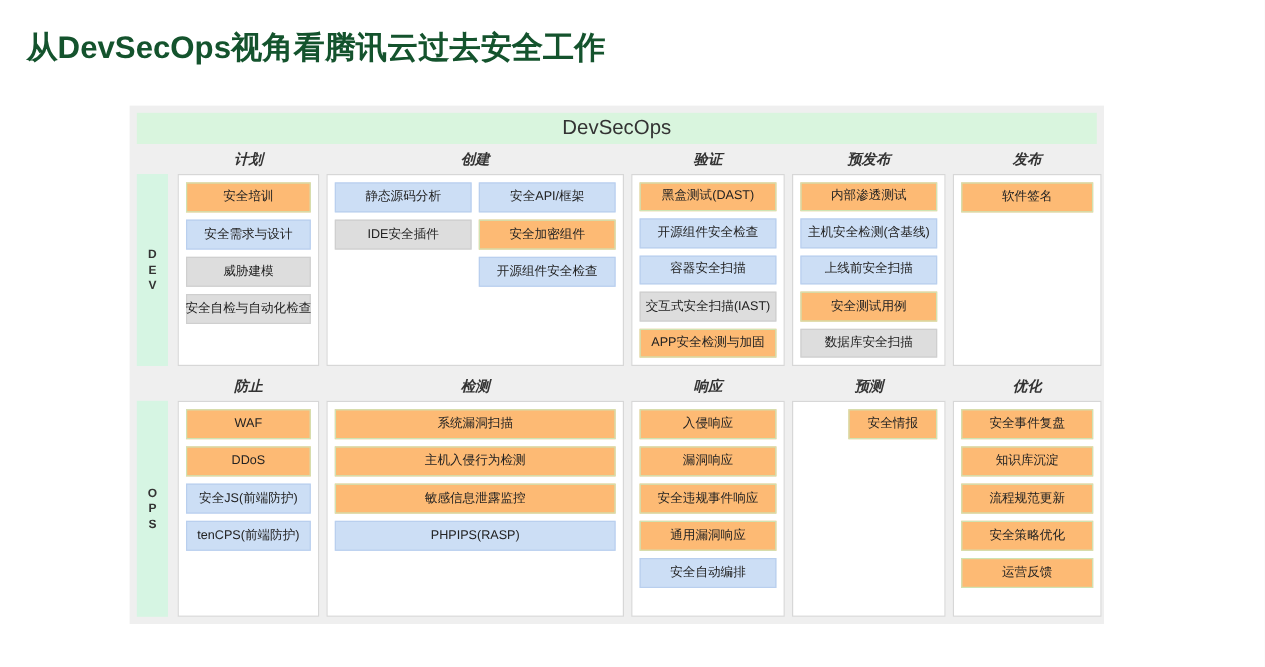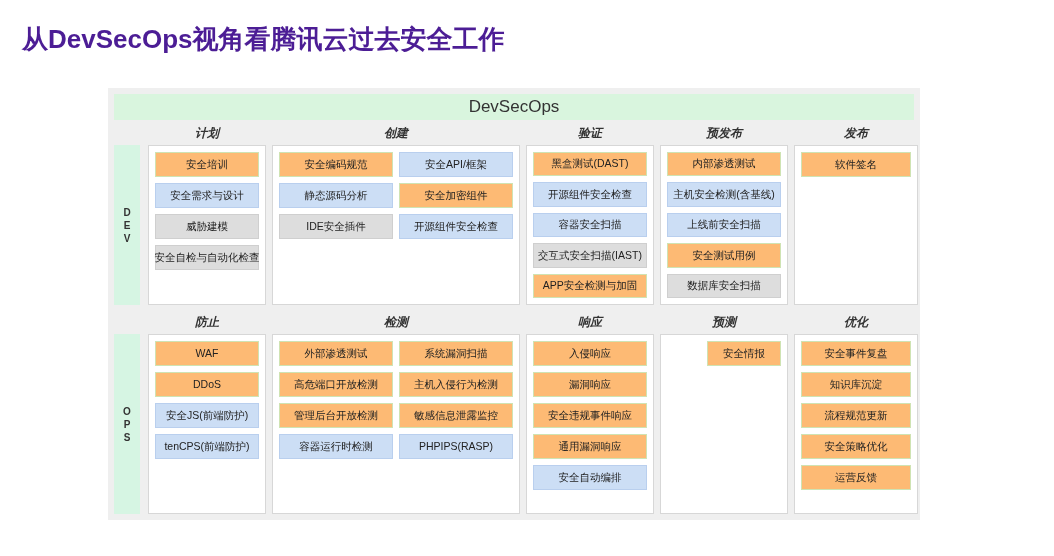--- a/index.html
+++ b/index.html
@@ -5,21 +5,21 @@
   html,body{margin:0;padding:0;}
   body{
     width:1054px;height:556px;background:#ffffff;
     font-family:"Liberation Sans","DejaVu Sans",sans-serif;
     overflow:hidden;
   }
   .page{position:relative;width:1054px;height:556px;}
 
   .page-title{
     position:absolute;left:22px;top:22px;
-    font-size:26px;font-weight:bold;color:#4c1d95;
+    font-size:26px;font-weight:bold;color:#14532d;
     letter-spacing:0px;white-space:nowrap;
   }
 
   .board{
     position:absolute;left:108px;top:88px;
     width:812px;height:432px;
     background:#efefef;
     padding:0;box-sizing:border-box;
   }
 
@@ -115,21 +115,20 @@
         <div class="stage" style="width: 118px;">
           <div class="subcol">
             <div class="card green">安全培训</div>
             <div class="card blue">安全需求与设计</div>
             <div class="card gray">威胁建模</div>
             <div class="card gray last">安全自检与自动化检查</div>
           </div>
         </div>
         <div class="stage" style="width: 248px;">
           <div class="subcol">
-            <div class="card green">安全编码规范</div>
             <div class="card blue">静态源码分析</div>
             <div class="card gray last">IDE安全插件</div>
           </div>
           <div class="subcol">
             <div class="card blue">安全API/框架</div>
             <div class="card green">安全加密组件</div>
             <div class="card blue last">开源组件安全检查</div>
           </div>
         </div>
         <div class="stage" style="width: 128px;">
@@ -172,26 +171,20 @@
         <div class="stage" style="width: 118px;">
           <div class="subcol">
             <div class="card green">WAF</div>
             <div class="card green">DDoS</div>
             <div class="card blue">安全JS(前端防护)</div>
             <div class="card blue last">tenCPS(前端防护)</div>
           </div>
         </div>
         <div class="stage" style="width: 248px;">
           <div class="subcol">
-            <div class="card green">外部渗透测试</div>
-            <div class="card green">高危端口开放检测</div>
-            <div class="card green">管理后台开放检测</div>
-            <div class="card blue last">容器运行时检测</div>
-          </div>
-          <div class="subcol">
             <div class="card green">系统漏洞扫描</div>
             <div class="card green">主机入侵行为检测</div>
             <div class="card green">敏感信息泄露监控</div>
             <div class="card blue last">PHPIPS(RASP)</div>
           </div>
         </div>
         <div class="stage" style="width: 128px;">
           <div class="subcol">
             <div class="card green">入侵响应</div>
             <div class="card green">漏洞响应</div>

